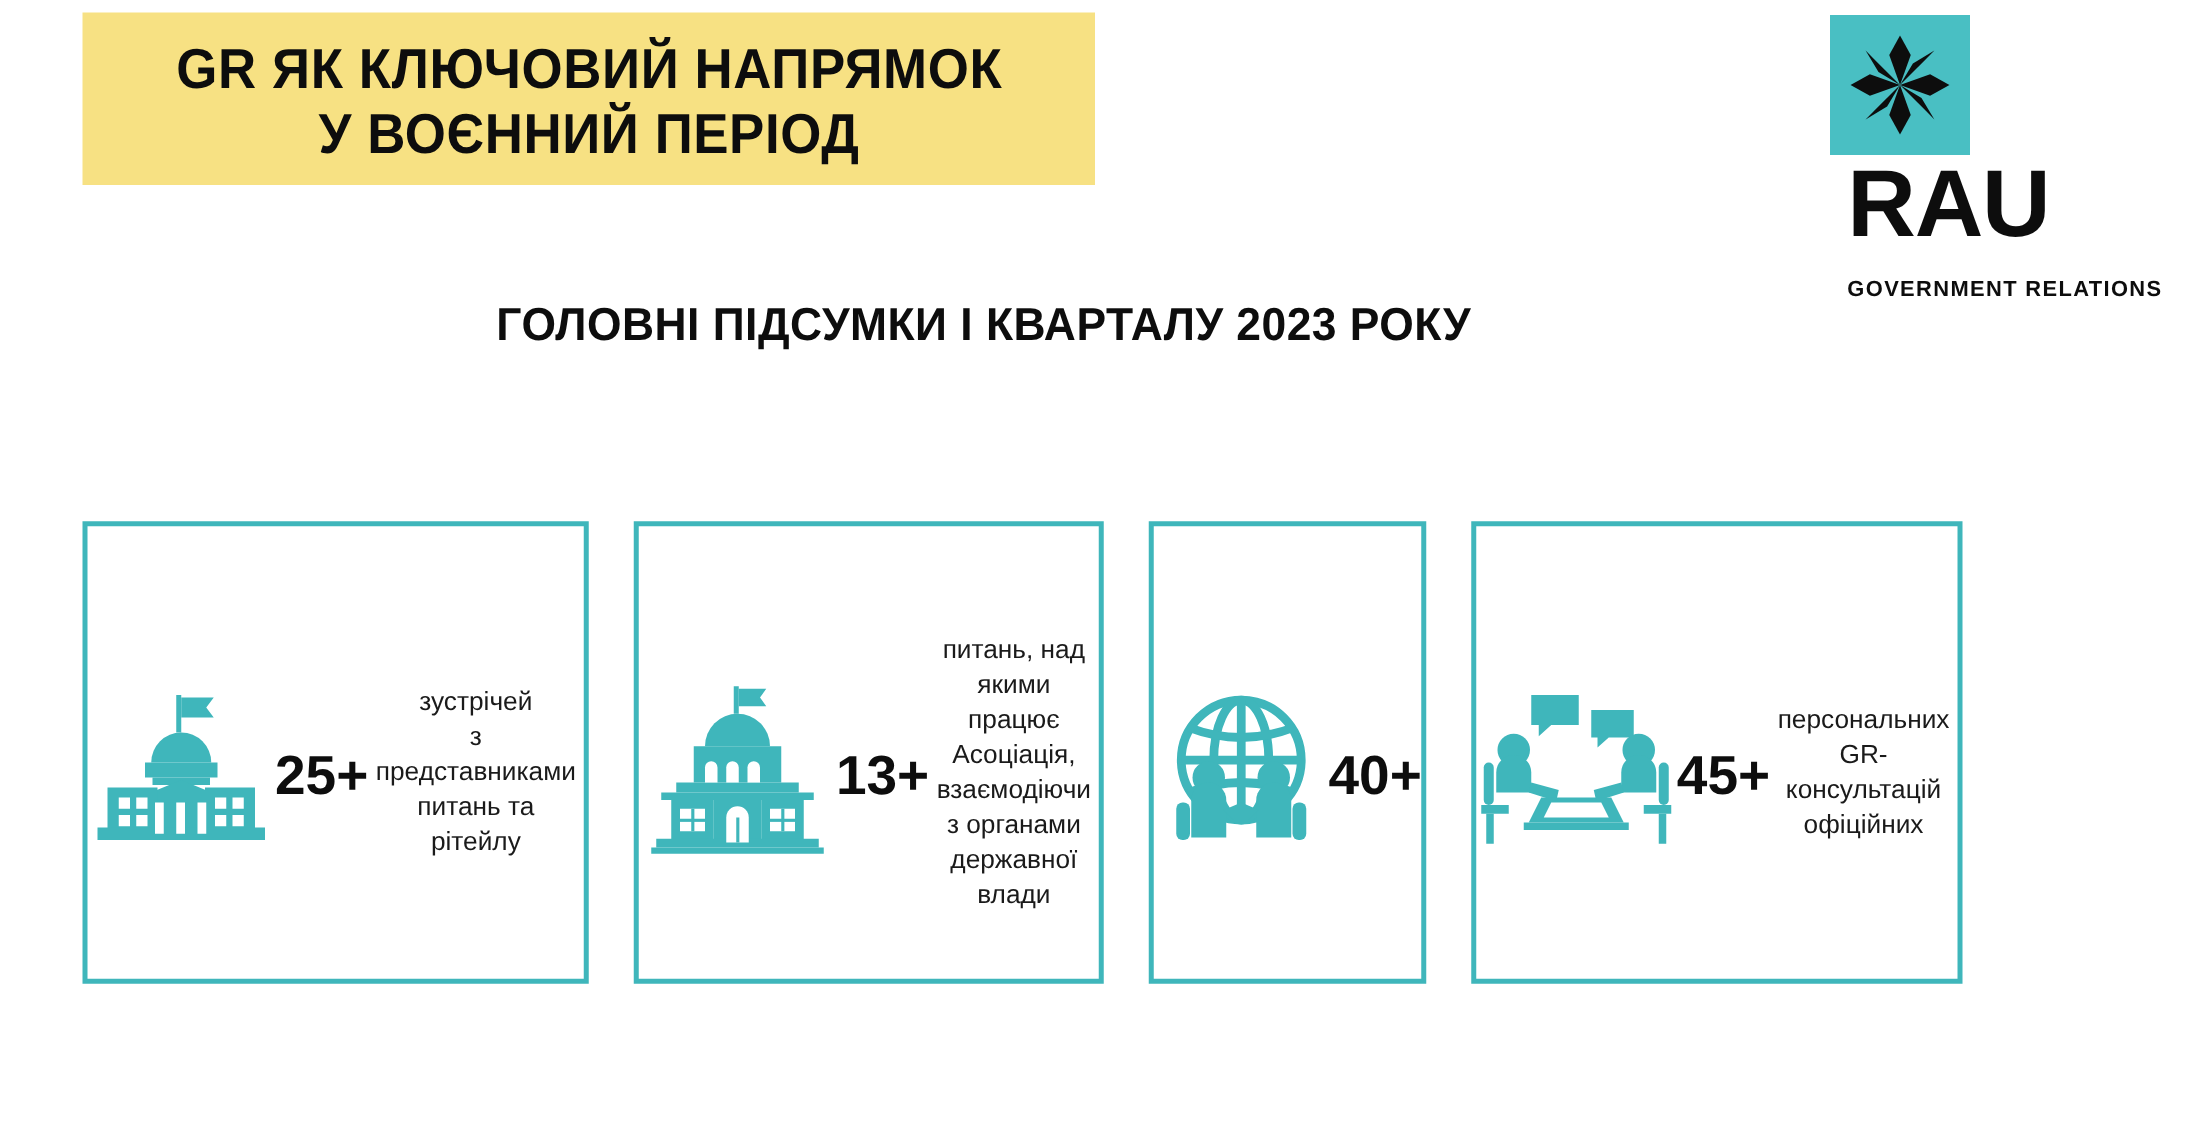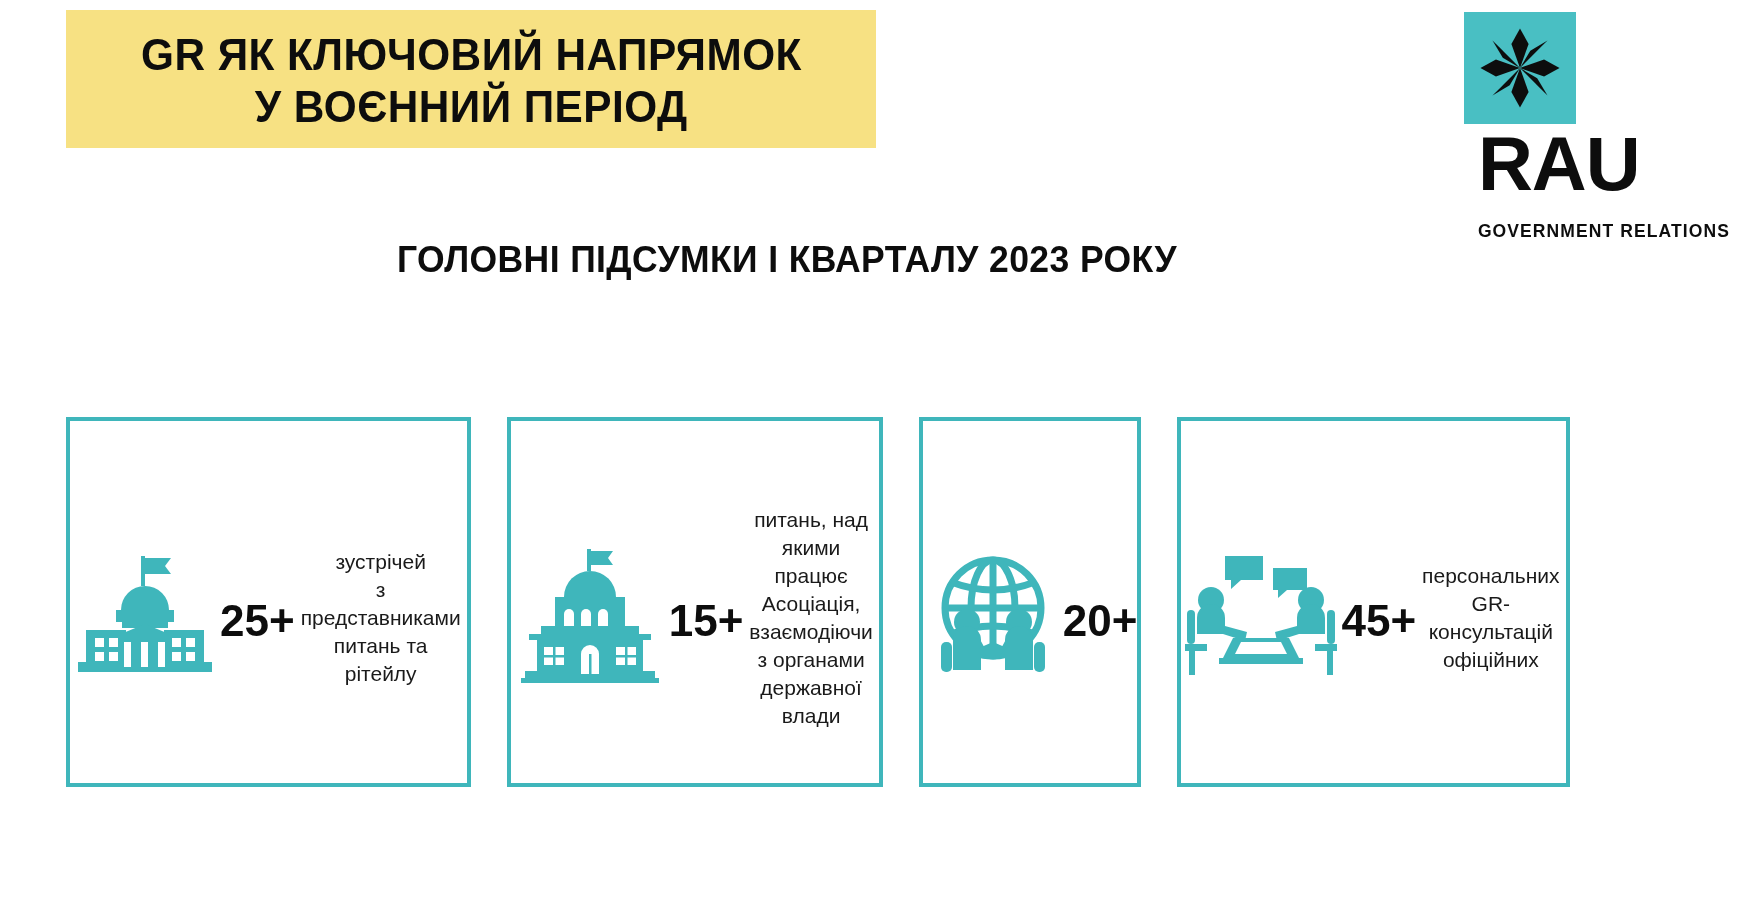--- a/index.html
+++ b/index.html
@@ -243,21 +243,21 @@
           </g>
           <g fill="#3FB6BB">
             <rect x="42" y="102" width="2.5" height="18"></rect>
             <rect x="33" y="110" width="20" height="2.5"></rect>
             <rect x="114" y="102" width="2.5" height="18"></rect>
             <rect x="105" y="110" width="20" height="2.5"></rect>
             <rect x="78" y="109" width="2.5" height="20"></rect>
           </g>
         </svg>
       </div>
-      <div class="card-number">15+</div>
+      <div class="card-number">13+</div>
       <div class="card-caption">питань, над якими
 працює Асоціація,
 взаємодіючи з органами
 державної влади</div>
     </div>
 
     <div class="card">
       <div class="card-icon">
         <svg width="140" height="134" viewBox="0 0 140 134">
           <g fill="none" stroke="#3FB6BB" stroke-width="7">
@@ -272,21 +272,21 @@
             <circle cx="44" cy="74" r="13"></circle>
             <path d="M30 92 a14 14 0 0 1 28 0 v30 h-28 z"></path>
             <rect x="18" y="94" width="11" height="30" rx="5"></rect>
             <circle cx="96" cy="74" r="13"></circle>
             <path d="M82 92 a14 14 0 0 1 28 0 v30 h-28 z"></path>
             <rect x="111" y="94" width="11" height="30" rx="5"></rect>
             <path d="M56 100 l14 -6 l14 6 l-8 8 h-12 z"></path>
           </g>
         </svg>
       </div>
-      <div class="card-number">20+</div>
+      <div class="card-number">40+</div>
     </div>
 
     <div class="card">
       <div class="card-icon">
         <svg width="160" height="130" viewBox="0 0 160 130">
           <g fill="#3FB6BB">
             <path d="M44 6 h38 v24 h-22 l-10 9 v-9 h-6 z"></path>
             <path d="M92 18 h34 v22 h-20 l-9 8 v-8 h-5 z"></path>
             <circle cx="30" cy="50" r="13"></circle>
             <path d="M16 68 a14 14 0 0 1 28 0 v16 h-28 z"></path>

